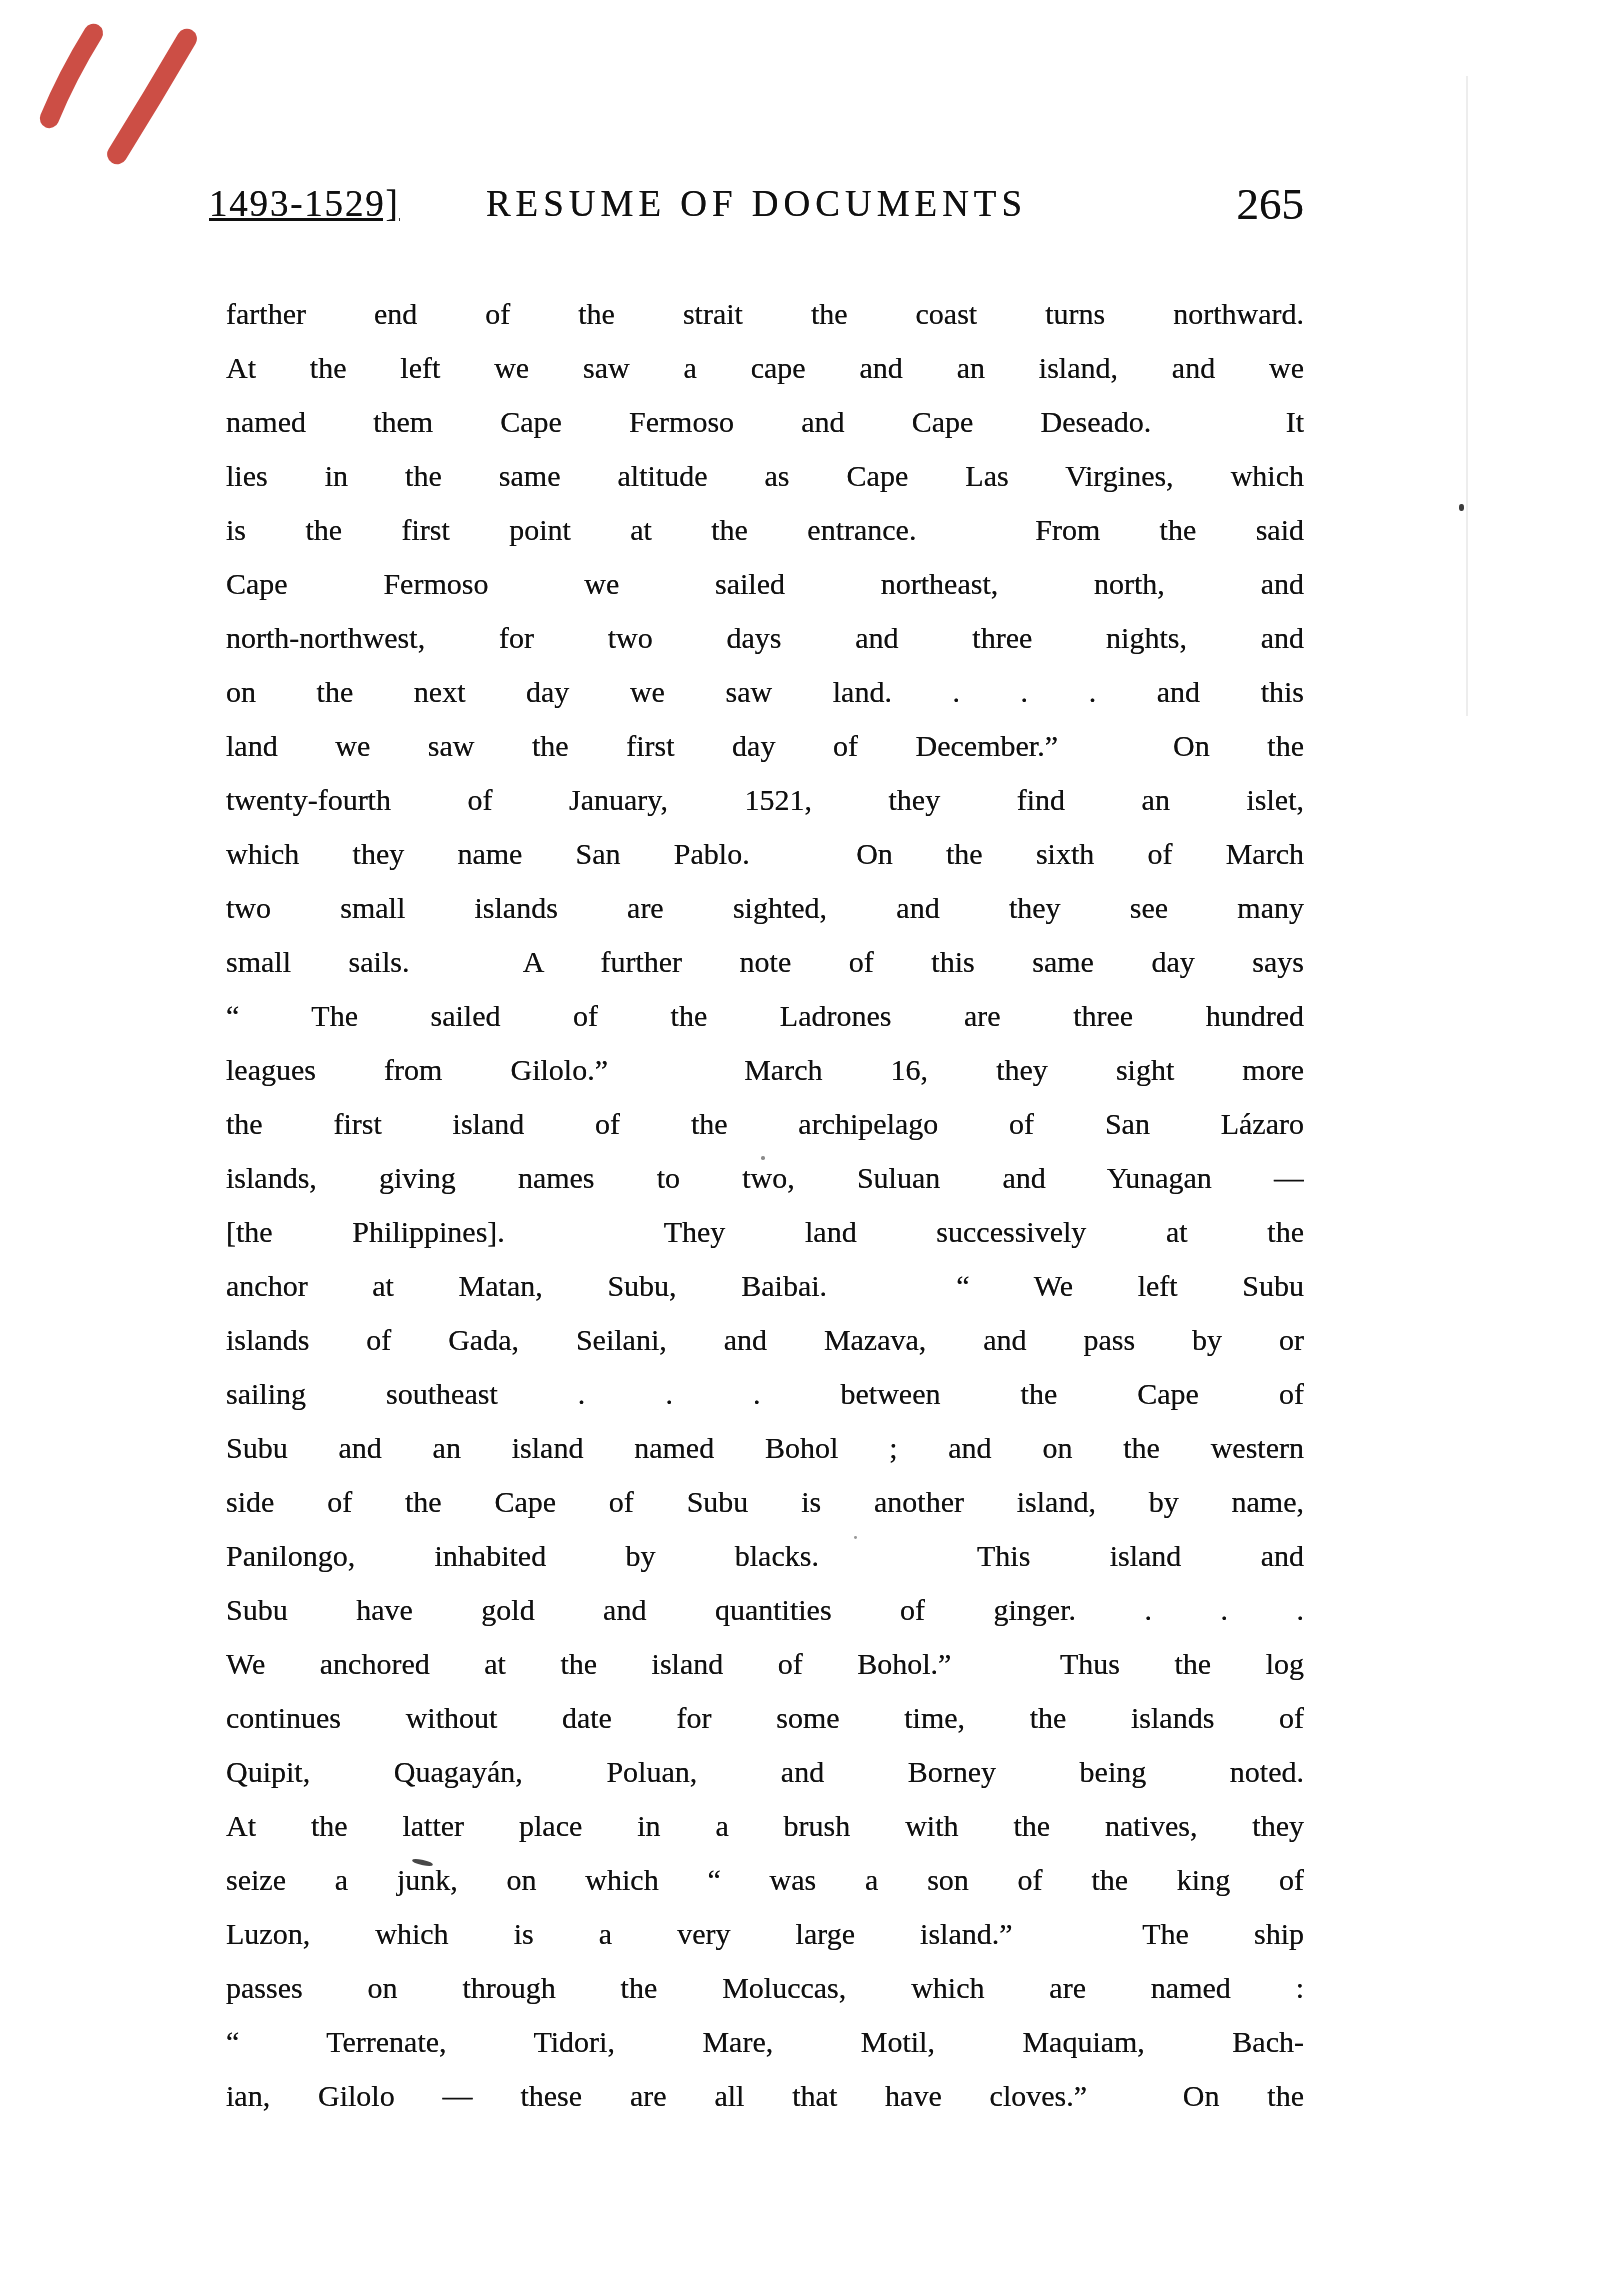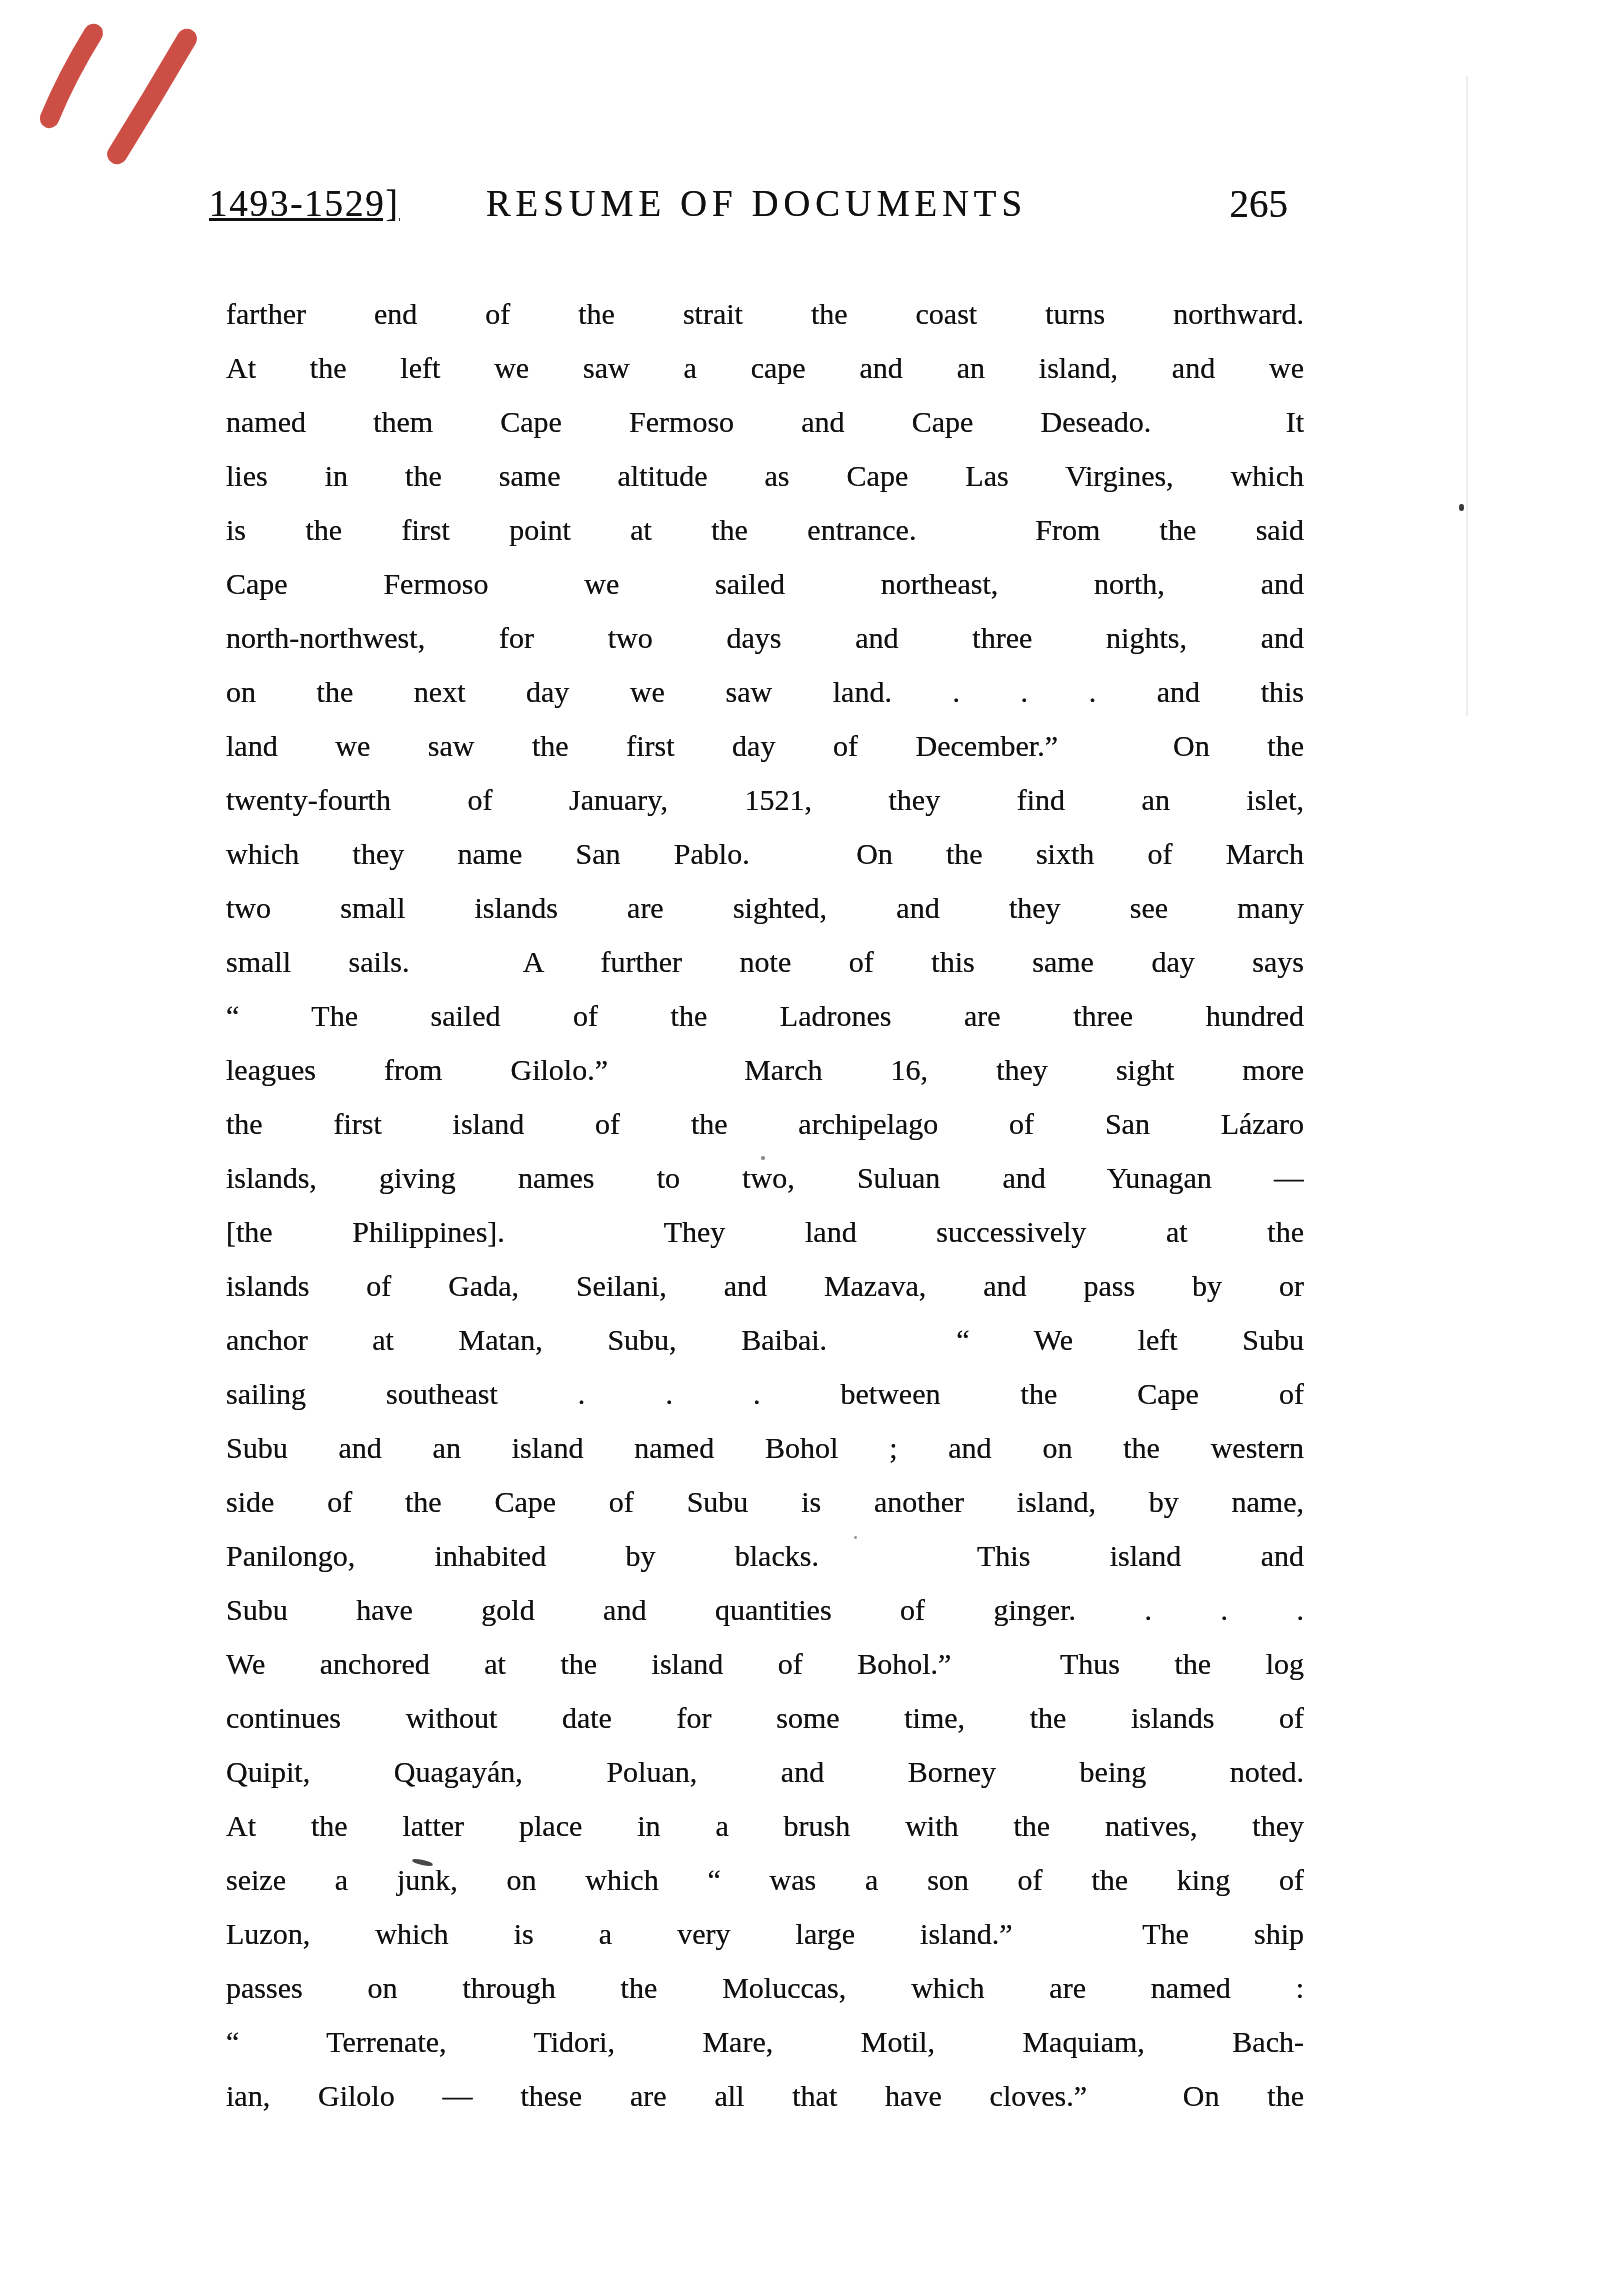--- a/index.html
+++ b/index.html
@@ -31,22 +31,22 @@
   }
   .header .hdr-center {
     position: absolute;
     left: 50%;
     transform: translateX(-50%);
     letter-spacing: 5px;
     text-shadow: 0 0 0.5px rgba(10,10,10,0.8);
   }
   .header .hdr-right {
     position: absolute;
-    right: 16px;
-    font-size: 39px;
+    right: 0;
+    font-size: 45px;
     text-shadow: 0 0 0.5px rgba(10,10,10,0.8);
   }
   .body-text {
     position: absolute;
     left: 226px;
     top: 287px;
     width: 1078px;
   }
   .line {
     height: 54px;
@@ -106,22 +106,22 @@
       <div class="line">land we saw the first day of December.”  On the</div>
       <div class="line">twenty-fourth of January, 1521, they find an islet,</div>
       <div class="line">which they name San Pablo.  On the sixth of March</div>
       <div class="line">two small islands are sighted, and they see many</div>
       <div class="line">small sails.  A further note of this same day says</div>
       <div class="line">“ The sailed of the Ladrones are three hundred</div>
       <div class="line">leagues from Gilolo.”  March 16, they sight more</div>
       <div class="line">the first island of the archipelago of San Lázaro</div>
       <div class="line">islands, giving names to two, Suluan and Yunagan —</div>
       <div class="line">[the Philippines].  They land successively at the</div>
+      <div class="line">anchor at Matan, Subu, Baibai.  “ We left Subu</div>
       <div class="line">islands of Gada, Seilani, and Mazava, and pass by or</div>
-      <div class="line">anchor at Matan, Subu, Baibai.  “ We left Subu</div>
       <div class="line">sailing southeast . . . between the Cape of</div>
       <div class="line">Subu and an island named Bohol ; and on the western</div>
       <div class="line">side of the Cape of Subu is another island, by name,</div>
       <div class="line">Panilongo, inhabited by blacks.  This island and</div>
       <div class="line">Subu have gold and quantities of ginger. . . .</div>
       <div class="line">We anchored at the island of Bohol.”  Thus the log</div>
       <div class="line">continues without date for some time, the islands of</div>
       <div class="line">Quipit, Quagayán, Poluan, and Borney being noted.</div>
       <div class="line">At the latter place in a brush with the natives, they</div>
       <div class="line">seize a junk, on which “ was a son of the king of</div>

